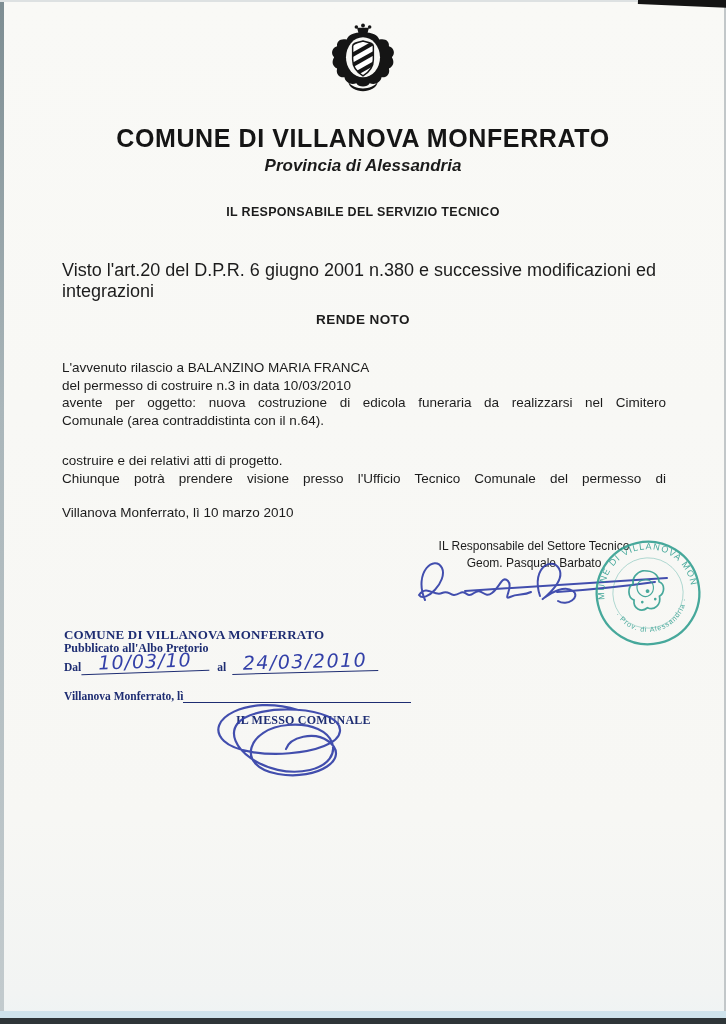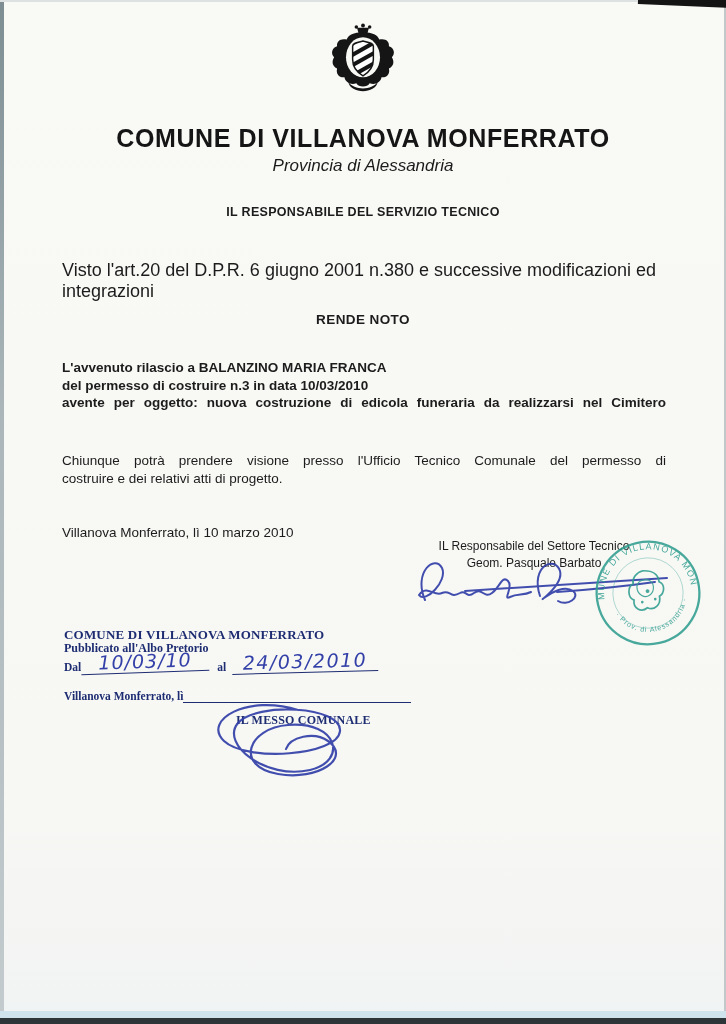--- a/index.html
+++ b/index.html
@@ -18,31 +18,31 @@
   .edge-top    { position:absolute; left:0; top:0; right:0; height:2px; background:#dde1e2; }
   .corner-tr   { position:absolute; top:-3px; right:-4px; width:92px; height:9px;
                  background:#141414; transform:rotate(2.4deg); }
   .edge-bottom-blue { position:absolute; left:0; right:0; bottom:6px; height:7px; background:#cfe3ec; }
   .edge-bottom-dark { position:absolute; left:0; right:0; bottom:0; height:6px; background:#2e3538; }
 
   .abs { position:absolute; }
   .center { left:0; right:0; text-align:center; }
 
   .title { top:124px; font-size:25px; font-weight:600; letter-spacing:.6px; color:#151515; }
-  .subtitle { top:156px; font-size:17px; font-style:italic; font-weight:400; color:#1b1b1b; }
+  .subtitle { top:156px; font-size:17px; font-style:italic; font-weight:700; color:#1b1b1b; }
   .role { top:205px; font-size:12.5px; font-weight:700; letter-spacing:.3px; }
   .visto { top:260px; left:62px; width:604px; font-size:18px; }
   .rende { top:312px; font-size:13.5px; font-weight:700; letter-spacing:.4px; }
 
   .para { left:62px; width:604px; font-size:13.5px; line-height:17.6px; }
-  .para1 { top:359px;font-weight:bold; }
+  .para1 { top:359px; }
   .para2 { top:452px; }
   .line.stretch { text-align:justify; text-align-last:justify; }
 
-  .place-date { top:505px; left:62px; font-size:13.5px;margin-top:20px; }
+  .place-date { top:505px; left:62px; font-size:13.5px; }
 
   .signer { top:538px; left:420px; width:228px; text-align:center; font-size:12px; line-height:17px; }
 
   .sig1 { top:550px; left:405px; }
   .stamp { top:536px; left:591px; opacity:.88; }
 
   .pub { color:#1e2d72; font-family:"Liberation Serif", serif; }
   .pub-head { top:627px; left:64px; font-size:13px; font-weight:700; letter-spacing:.2px; }
   .pub-sub  { top:641px; left:64px; font-size:12px; font-weight:600; }
   .pub-dates { top:650px; left:64px; display:flex; align-items:flex-end; font-size:11.5px; font-weight:700; }
@@ -99,25 +99,26 @@
   <div class="abs center subtitle">Provincia di Alessandria</div>
   <div class="abs center role">IL RESPONSABILE DEL SERVIZIO TECNICO</div>
 
   <div class="abs visto">Visto l'art.20 del D.P.R. 6 giugno 2001 n.380 e successive modificazioni ed integrazioni</div>
   <div class="abs center rende">RENDE NOTO</div>
 
   <div class="abs para para1">
     <div class="line">L'avvenuto rilascio a BALANZINO MARIA FRANCA</div>
     <div class="line">del permesso di costruire n.3 in data 10/03/2010</div>
     <div class="line stretch">avente per oggetto: nuova costruzione di edicola funeraria da realizzarsi nel Cimitero</div>
+    <div class="line">Comunale (area contraddistinta con il n.64).</div>
   </div>
 
   <div class="abs para para2">
+    <div class="line">costruire e dei relativi atti di progetto.</div>
     <div class="line stretch">Chiunque potrà prendere visione presso l'Ufficio Tecnico Comunale del permesso di</div>
-    <div class="line">costruire e dei relativi atti di progetto.</div>
   </div>
 
   <div class="abs place-date">Villanova Monferrato, lì 10 marzo 2010</div>
 
   <div class="abs signer">
     <div>IL Responsabile del Settore Tecnico</div>
     <div>Geom. Pasquale Barbato</div>
   </div>
 
   <div class="abs sig1">

